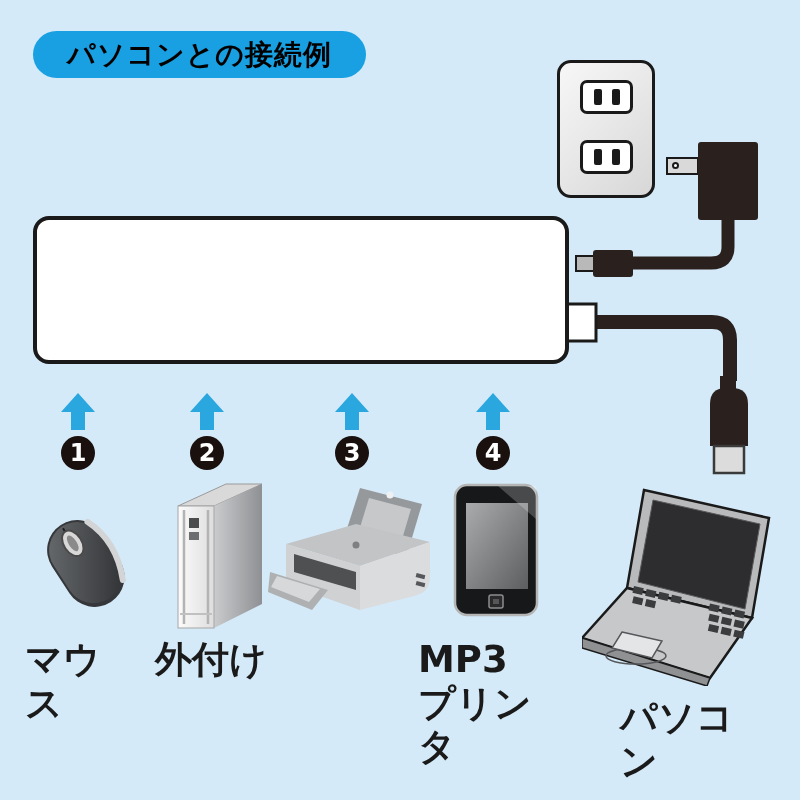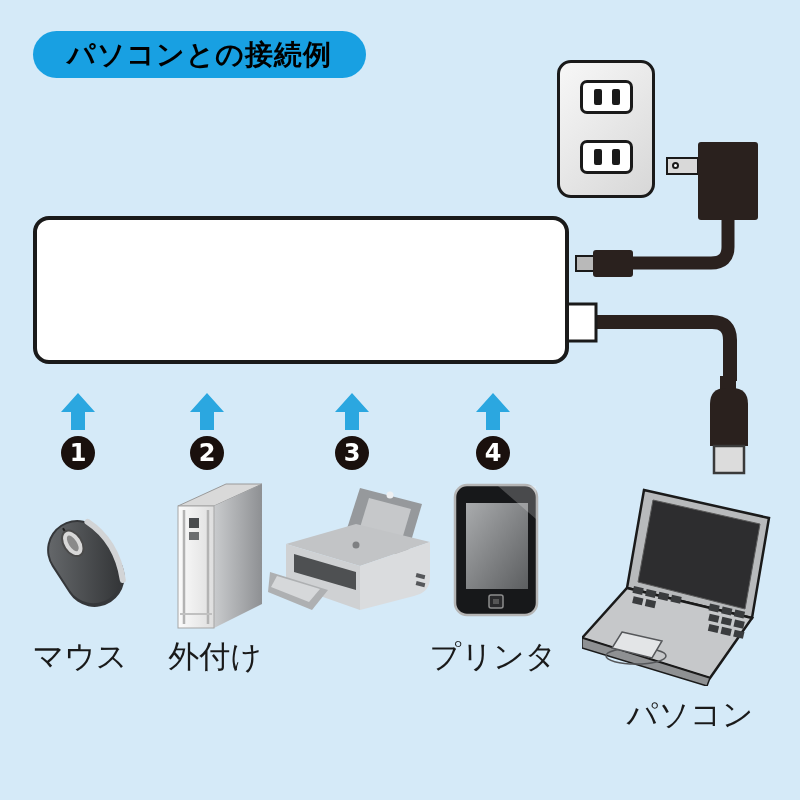--- a/index.html
+++ b/index.html
@@ -52,21 +52,21 @@
   }
   .cables{left:0;top:0;width:800px;height:800px;z-index:1;}
   
   .arrow{width:34px;height:37px;z-index:3;}
   .badge{
     width:34px;height:34px;border-radius:50%;background:var(--badge,#1A100D);
     color:#fff;font-weight:bold;font-size:24px;
     display:flex;align-items:center;justify-content:center;z-index:3;top:436px;
   }
   .devlabel{
-    text-align:center;font-weight:normal;font-size:31px;line-height:1.18;z-index:3;
+    text-align:left;font-weight:bold;font-size:37px;line-height:1.18;z-index:3;
   }
   .dev{z-index:3;}
 </style>
 </head>
 <body>
 
 <div class="canvas">
 
   <div class="abs banner">
     <span>パソコンとの接続例</span>
@@ -230,19 +230,20 @@
   </svg>
 
   <div class="abs devlabel" style="left:25px;top:638px;width:110px">
     <div>マウス</div>
     <div></div>
   </div>
   <div class="abs devlabel" style="left:155px;top:638px;width:120px">
     <div>外付け</div>
   </div>
   <div class="abs devlabel" style="left:418px;top:638px;width:150px">
+    <div>MP3</div>
     <div>プリンタ</div>
   </div>
   <div class="abs devlabel" style="left:620px;top:696px;width:140px">
     <div>パソコン</div>
   </div>
 
 </div>
 
 </body></html>

